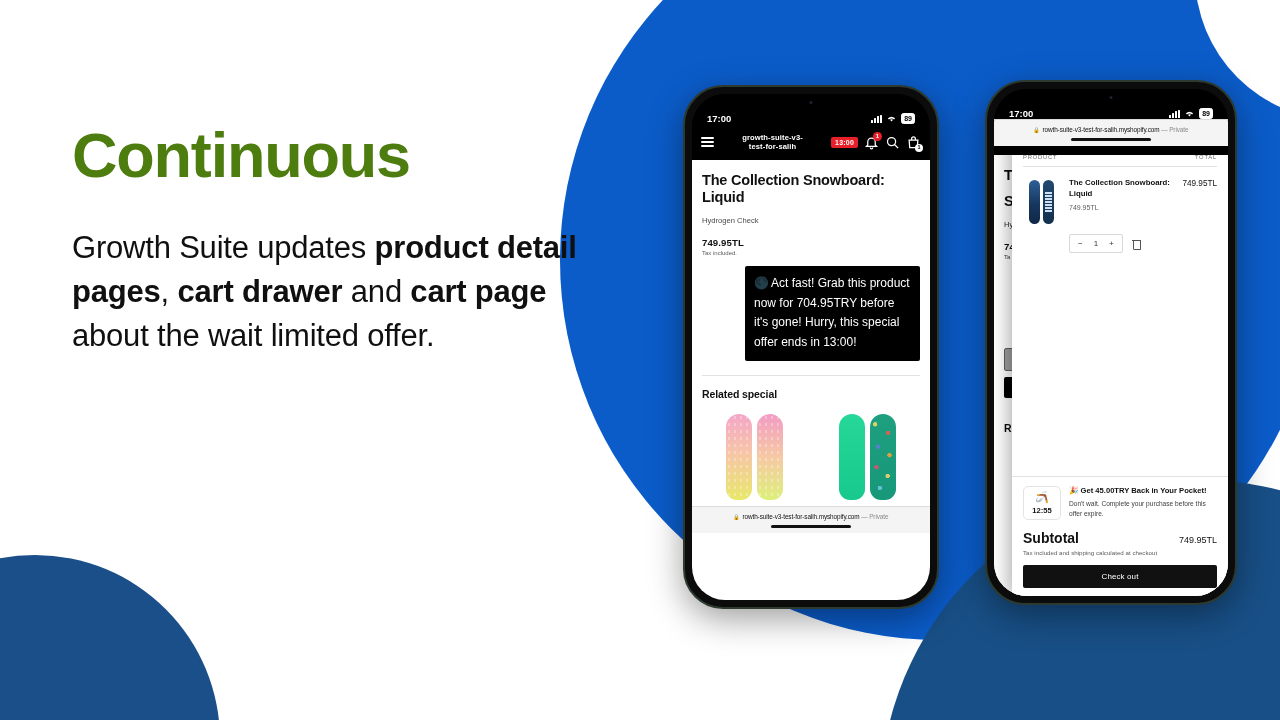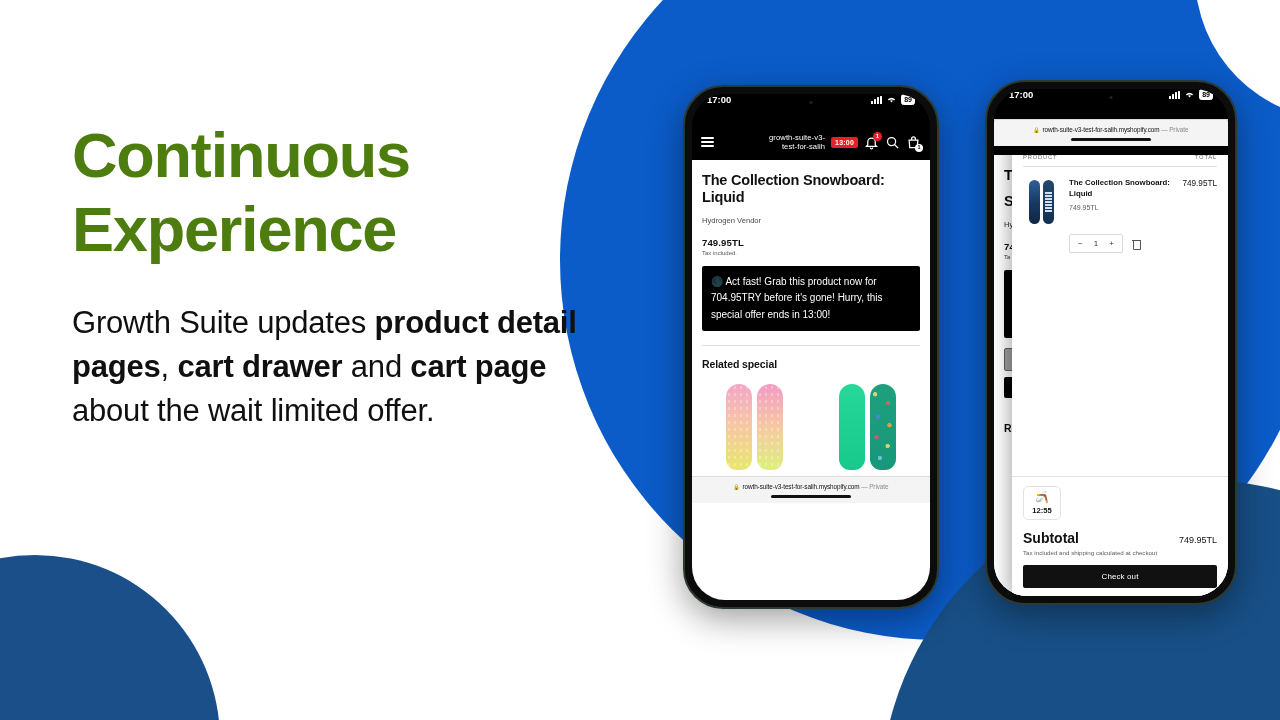--- a/index.html
+++ b/index.html
@@ -48,21 +48,21 @@
   .phone-inner{
     position:absolute;inset:7px;background:#000;border-radius:33px;overflow:hidden;
     display:flex;flex-direction:column;
   }
   #phone1{left:683px;top:85px;width:252px;height:520px;}
   #phone2{left:985px;top:80px;width:248px;height:521px;}
 
   
   .statusbar{
     position:relative;height:30px;flex:0 0 30px;background:#000;color:#fff;
-    display:flex;align-items:flex-start;justify-content:space-between;
+    display:flex;align-items:flex-end;justify-content:space-between;
     padding:0 15px;font-size:9.5px;font-weight:bold;z-index:6;
   }
   .notch{
     position:absolute;left:50%;top:0;transform:translateX(-50%);
     width:86px;height:19px;background:#000;border-radius:0 0 12px 12px;
   }
   .notch .cam{position:absolute;left:50%;top:7px;transform:translateX(-50%);
     width:3px;height:3px;border-radius:50%;background:#1d2430;}
   .status-right{display:flex;align-items:center;gap:4px;}
   .sig{display:inline-flex;align-items:flex-end;gap:1px;height:8px;}
@@ -73,21 +73,21 @@
     line-height:9px;font-weight:bold;background:#fff;color:#000;}
 
   
   .store-header{
     flex:0 0 36px;background:#000;color:#fff;display:flex;align-items:center;
     gap:6px;padding:0 9px;position:relative;z-index:5;
   }
   .hamb{display:flex;flex-direction:column;gap:2.5px;flex:0 0 auto;cursor:pointer;}
   .hamb i{display:block;width:13px;height:1.6px;background:#fff;border-radius:1px;}
   .store-name{
-    flex:1;text-align:right;font-size:7.6px;font-weight:normal;line-height:1.25;
+    flex:1;text-align:center;font-size:7.6px;font-weight:bold;line-height:1.25;
     letter-spacing:.1px;
   }
   .store-name span{display:block;}
   .timer-pill{
     background:#E8202A;color:#fff;font-size:7px;font-weight:bold;
     padding:2px 4px;border-radius:2px;letter-spacing:.2px;flex:0 0 auto;
   }
   .ico-wrap{position:relative;flex:0 0 auto;width:15px;height:15px;}
   .ico-wrap svg{display:block;width:15px;height:15px;}
   .badge-red{
@@ -103,21 +103,21 @@
 
   
   .page{flex:1;background:#fff;overflow:hidden;position:relative;display:flex;flex-direction:column;}
   .page-scroll{padding:12px 10px 0 10px;}
   .pdp-title{font-size:14.5px;font-weight:bold;line-height:1.2;color:#111;margin:0 0 9px;letter-spacing:-.2px;}
   .pdp-vendor{font-size:7.6px;color:#4a4a4a;margin:0 0 12px;}
   .pdp-price{font-size:9.6px;font-weight:bold;color:#111;margin:0 0 2px;letter-spacing:.1px;}
   .pdp-tax{font-size:6px;color:#5b5b5b;margin:0 0 10px;}
   .promo-black{
     background:#000;color:#fff;border-radius:2px;padding:8px 9px;
-    font-size:10px;line-height:1.65;margin-bottom:10px;
+    font-size:12px;line-height:1.65;margin-bottom:10px;margin-left:43px;
   }
   .promo-black .em{display:inline-block;margin-right:2px;}
   .btn-outline{
     border:1px solid #9a9a9a;border-radius:2px;background:#fff;color:#111;
     text-align:center;font-size:7.6px;padding:6px 0;margin-bottom:6px;
   }
   .btn-dark{
     background:#000;color:#fff;border-radius:2px;text-align:center;
     font-size:7.6px;padding:6px 0;
   }
@@ -215,21 +215,20 @@
 <div id="bg">
   <div class="shape shape-blue-big"></div>
   <div class="shape shape-navy-br"></div>
   <div class="shape shape-navy-bl"></div>
   <div class="shape shape-white-tr"></div>
 </div>
 
 <div id="copy">
   <h1 id="headline">
     <span>Continuous</span>
-    <span>Experience</span>
   </h1>
   <p id="subcopy"><span>Growth Suite updates </span><b>product detail pages</b><span>, </span><b>cart drawer</b><span> and </span><b>cart page</b><span> about the wait limited offer.</span></p>
 </div>
 
 <div class="phone" id="phone1">
   <div class="phone-inner">
 
     <div class="statusbar">
       <div class="notch">
           <div class="cam"></div>
@@ -278,21 +277,21 @@
             <path d="M5 8h14l-1 12H6z"></path>
             <path d="M9 8V6a3 3 0 0 1 6 0v2"></path>
           </svg>
         <span class="badge-white">1</span>
       </div>
     </div>
 
     <div class="page">
       <div class="page-scroll">
         <h2 class="pdp-title">The Collection Snowboard: Liquid</h2>
-        <p class="pdp-vendor">Hydrogen Vendor</p>
+        <p class="pdp-vendor">Hydrogen Check</p>
         <p class="pdp-price">749.95TL</p>
         <p class="pdp-tax">Tax included.</p>
 
         <div class="promo-black"><span class="em">🌑</span><span>Act fast! Grab this product now for 704.95TRY before it's gone! Hurry, this special offer ends in 13:00!</span></div>
 
 
         <div class="rp-divider"></div>
         <div class="rp-title">Related special</div>
         <div class="rp-grid">
           <div class="rp-card">
@@ -398,20 +397,24 @@
         </div>
 
         <div class="drawer-spacer"></div>
 
         <div class="drawer-foot">
           <div class="offer-card">
             <div class="offer-timer">
               <div class="tico">🪃</div>
               <div class="tval">12:55</div>
             </div>
+            <div class="offer-text">
+              <p class="offer-title"><span>🎉</span> <span>Get 45.00TRY Back in Your Pocket!</span></p>
+              <p class="offer-sub">Don't wait. Complete your purchase before this offer expire.</p>
+            </div>
           </div>
 
           <div class="sub-row">
             <div class="sub-label">Subtotal</div>
             <div class="sub-val">749.95TL</div>
           </div>
           <p class="sub-note">Tax included and shipping calculated at checkout</p>
           <div class="checkout-btn">Check out</div>
         </div>
       </div>

